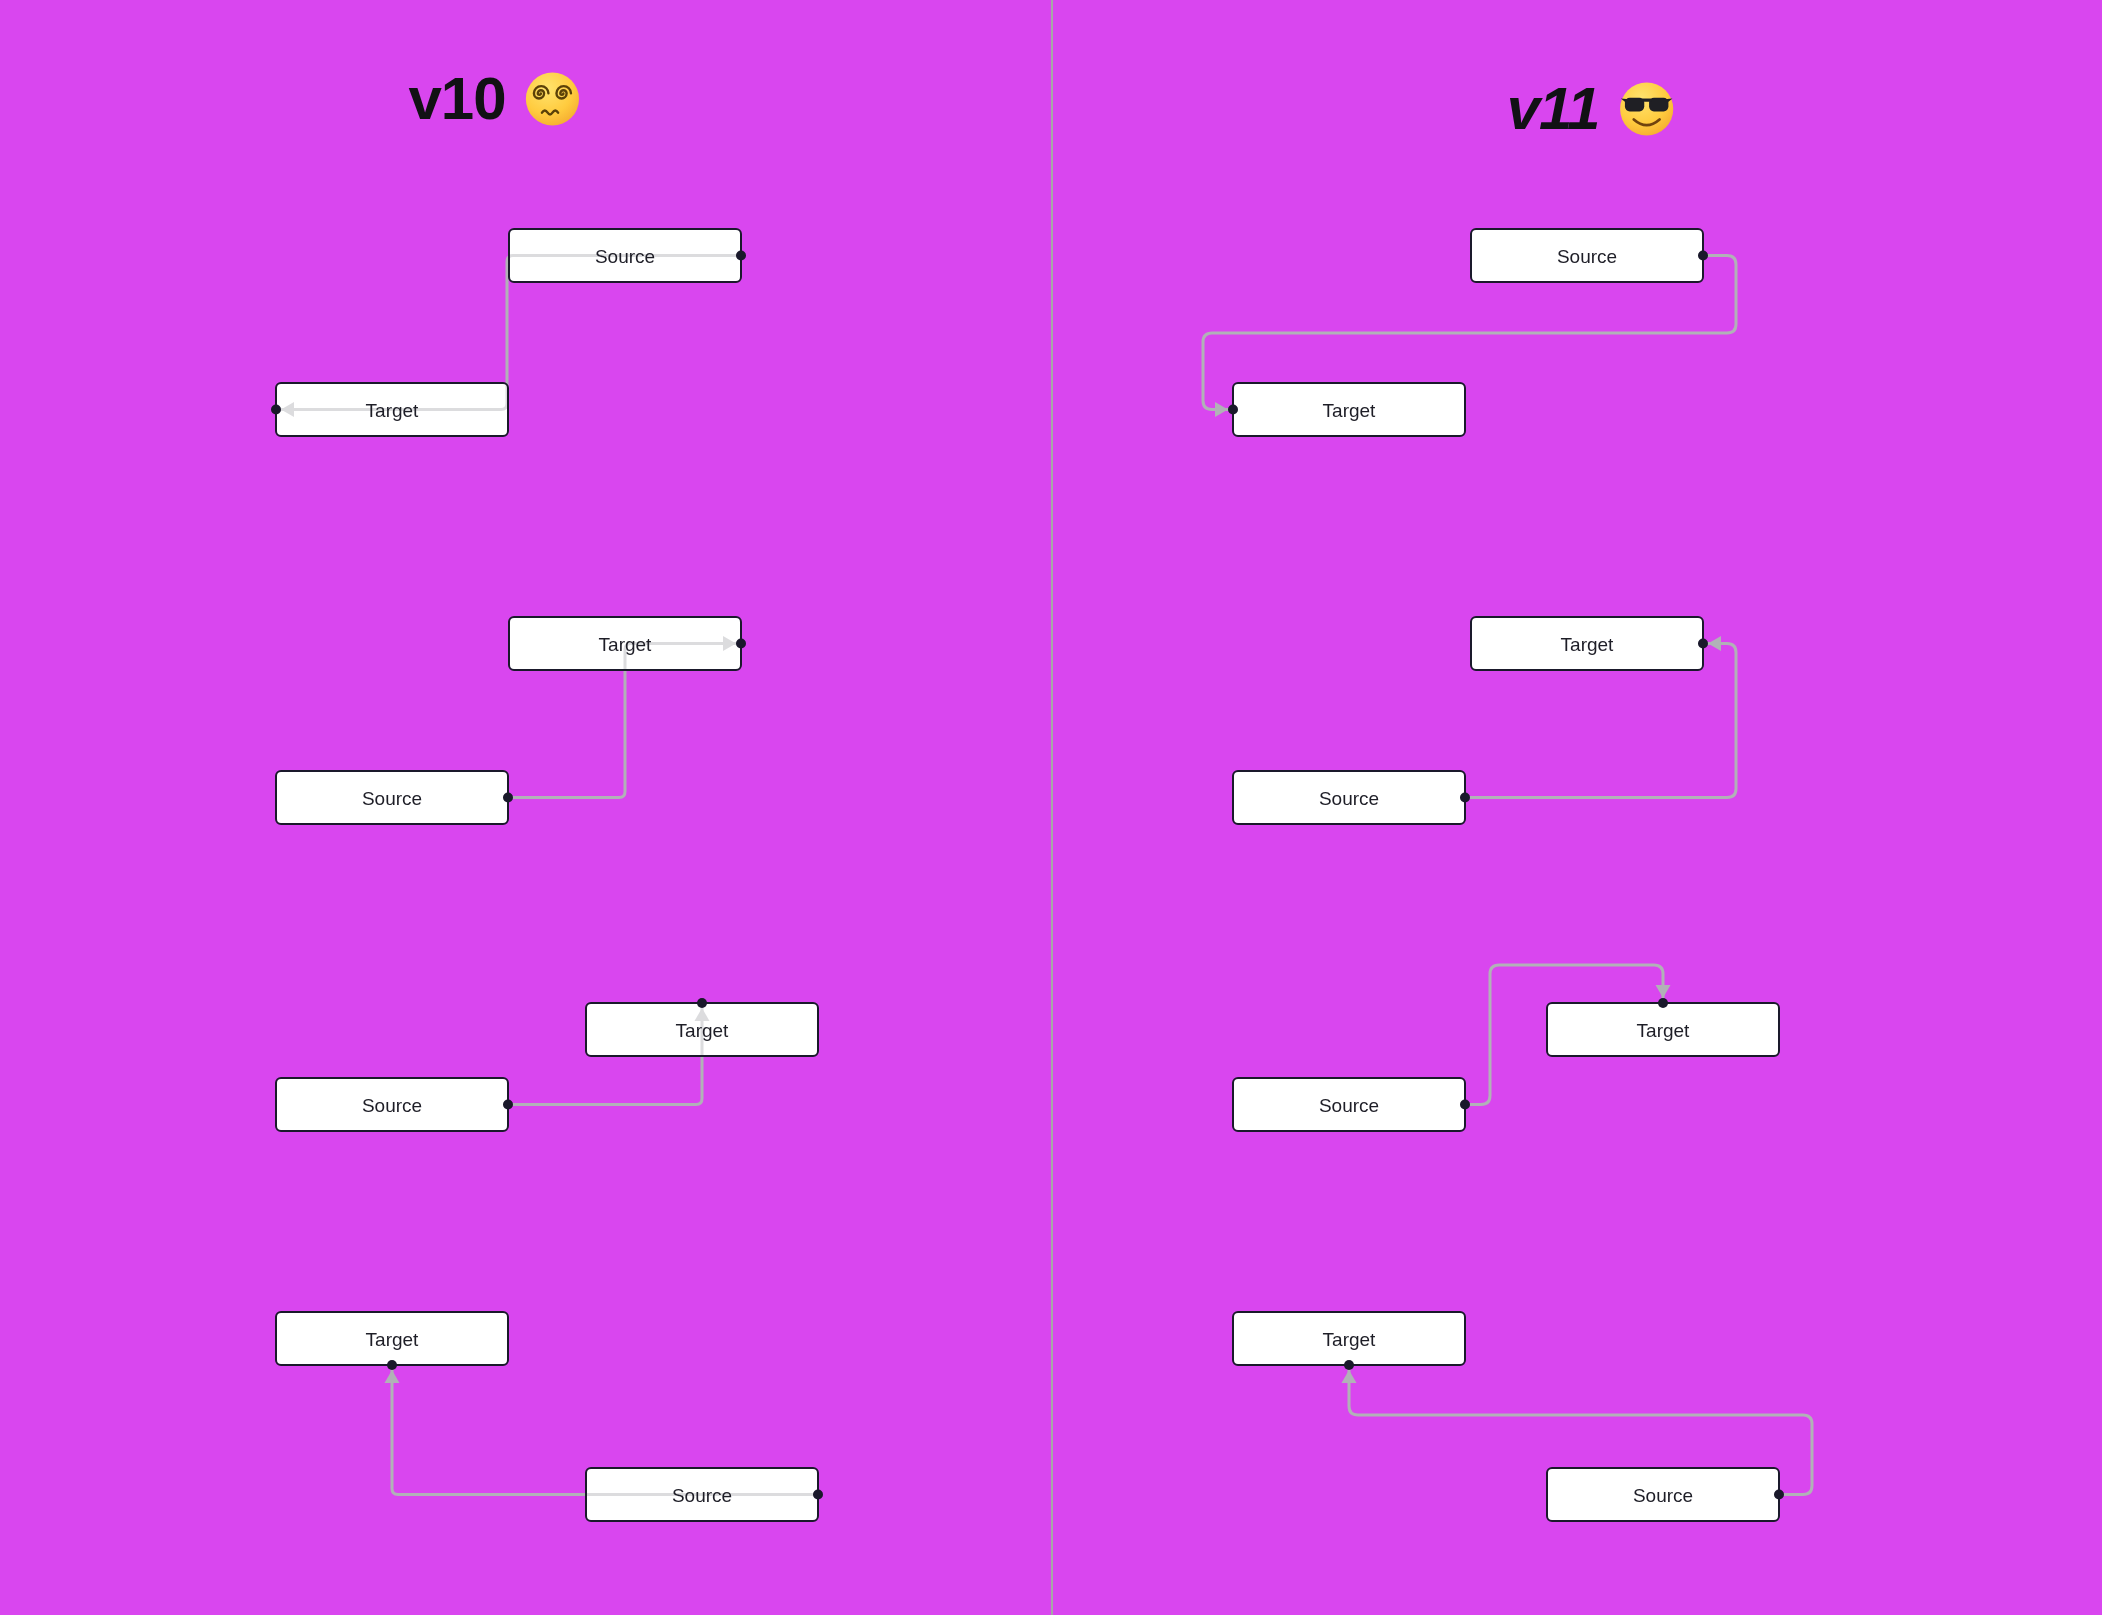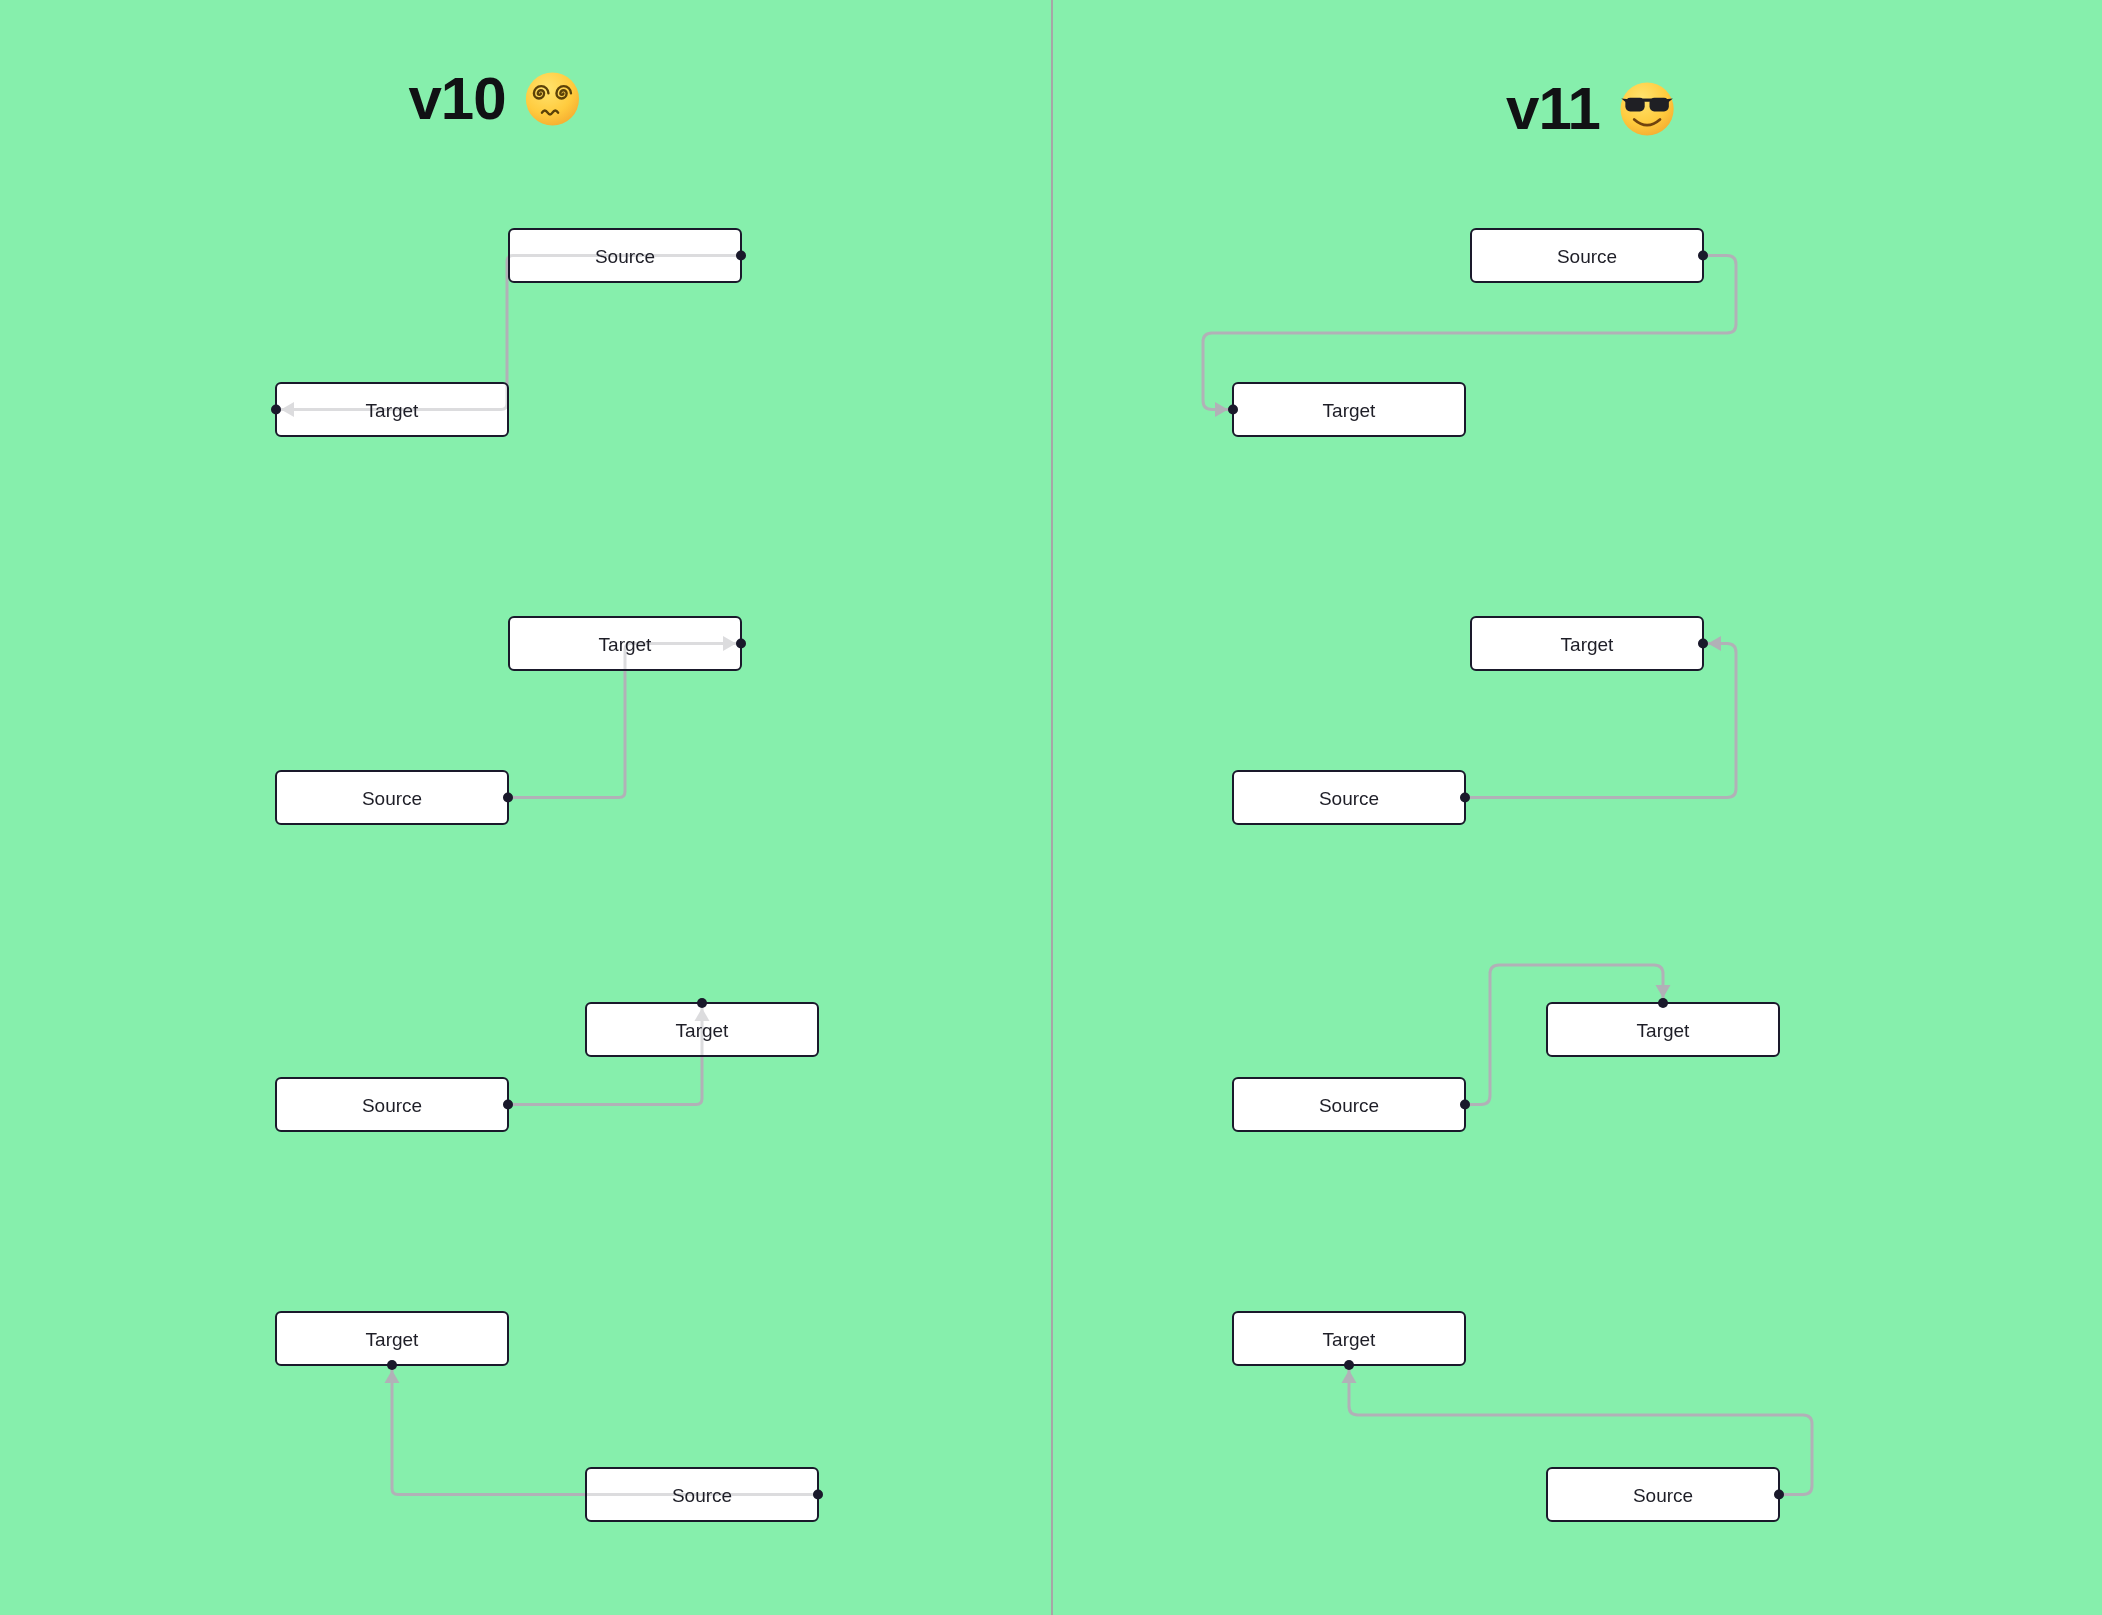--- a/index.html
+++ b/index.html
@@ -1,19 +1,19 @@
 <!DOCTYPE html>
 <html><head>
 <meta charset="utf-8">
 <style>
   html,body{margin:0;padding:0;background:#ffffff;}
   .stage{
     position:relative;
     width:2102px;height:1615px;
-    background:#86efac;
+    background:#d946ef;
     overflow:hidden;
     font-family:"Liberation Sans", sans-serif;
   }
   .divider{
     position:absolute;top:0;bottom:0;width:2px;
     background:#a6a6a6;
   }
   .col-title{
     position:absolute;
     display:flex;align-items:center;gap:18px;
@@ -47,21 +47,21 @@
       </defs>
       <circle cx="0" cy="0" r="33" fill="url(#gy1)"></circle>
       <g fill="none" stroke="#5b4108" stroke-width="3" stroke-linecap="round">
         <path transform="translate(-14,-7)" d="M 9 0 A 9 9 0 0 0 -9 0 A 6.3 6.3 0 0 0 3.6 0 A 3.9 3.9 0 0 0 -4.2 0 A 1.9 1.9 0 0 0 -0.4 0"></path>
         <path transform="translate(14,-7)" d="M 9 0 A 9 9 0 0 0 -9 0 A 6.3 6.3 0 0 0 3.6 0 A 3.9 3.9 0 0 0 -4.2 0 A 1.9 1.9 0 0 0 -0.4 0"></path>
         <path d="M -13 17 q 3.5 -5.5 7 0 q 3 4.5 6 0 q 3.5 -5.5 7 0"></path>
       </g>
     </svg>
   </div>
 
-  <div class="col-title" style="left:1591px;top:74px;">
+  <div class="col-title" style="left:1591px;top:74px;font-style:italic;">
     <span>v11</span>
     <svg class="emoji-svg" viewBox="-36 -36 72 72" aria-hidden="true">
       <defs>
         <radialGradient id="gy2" cx="40%" cy="30%" r="80%">
           <stop offset="0%" stop-color="#ffe36e"></stop>
           <stop offset="60%" stop-color="#ffcb3e"></stop>
           <stop offset="100%" stop-color="#f3a72e"></stop>
         </radialGradient>
       </defs>
       <circle cx="0" cy="0" r="33" fill="url(#gy2)"></circle>

